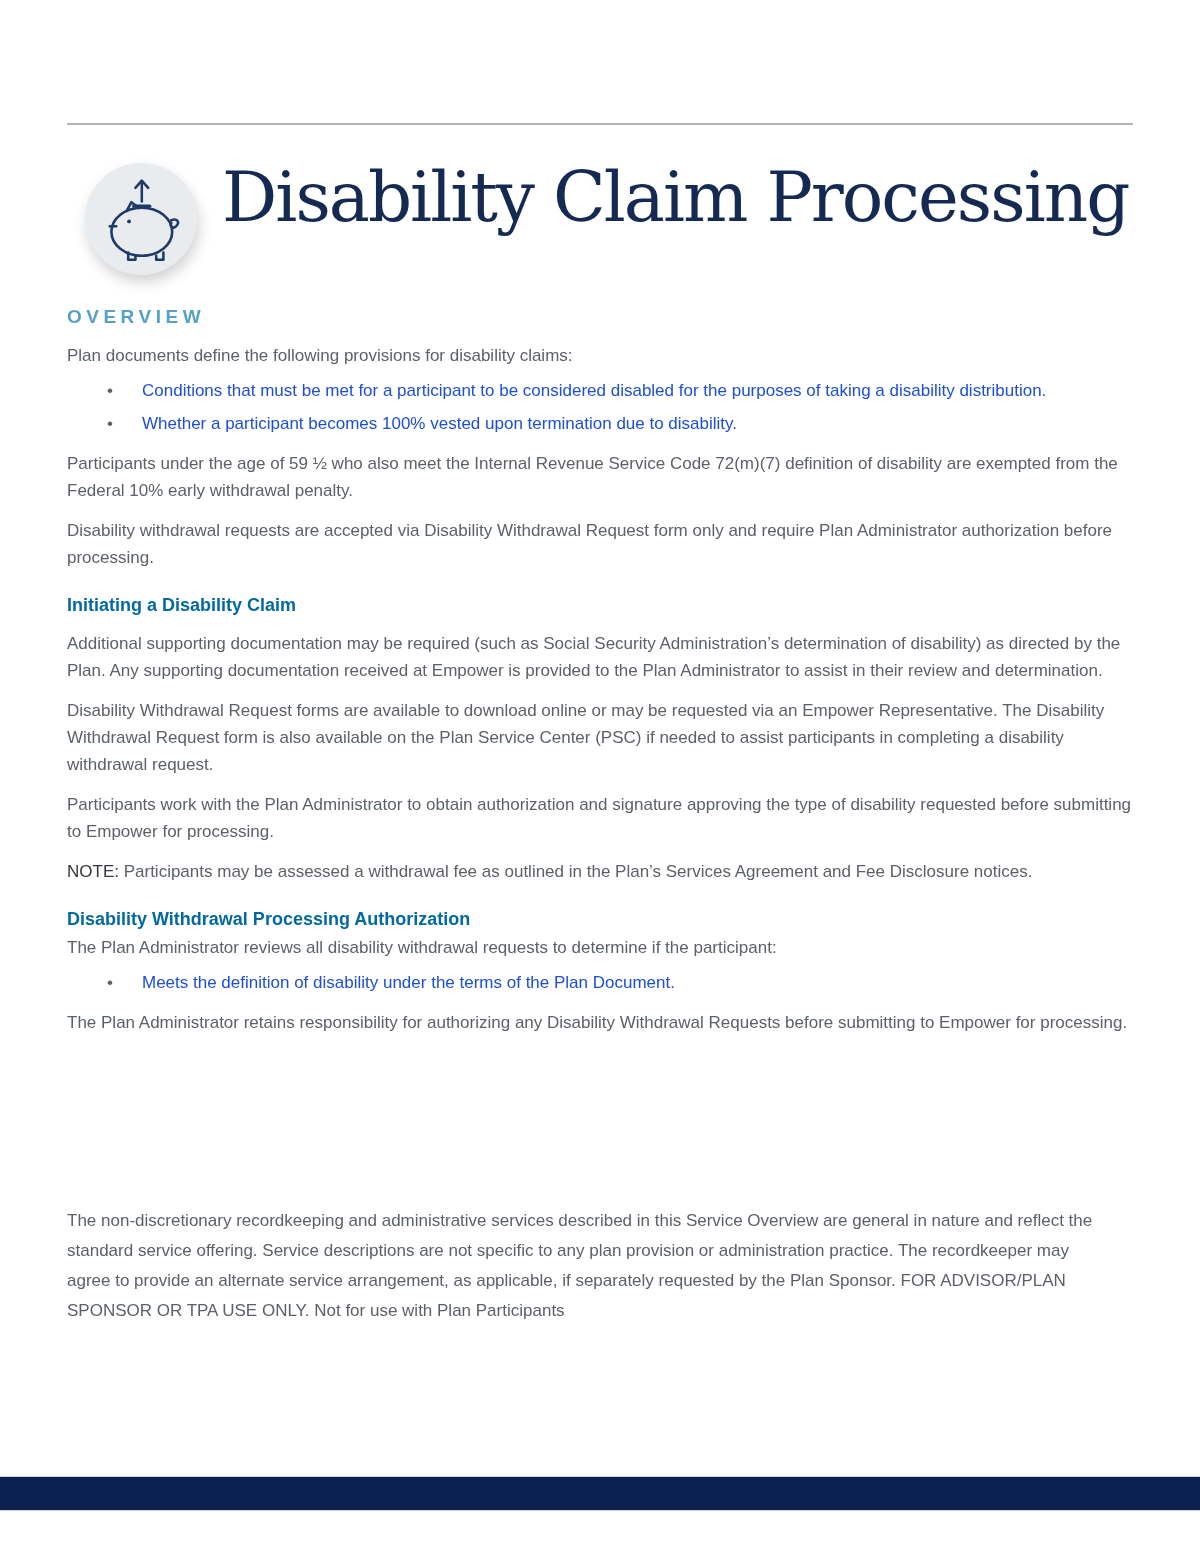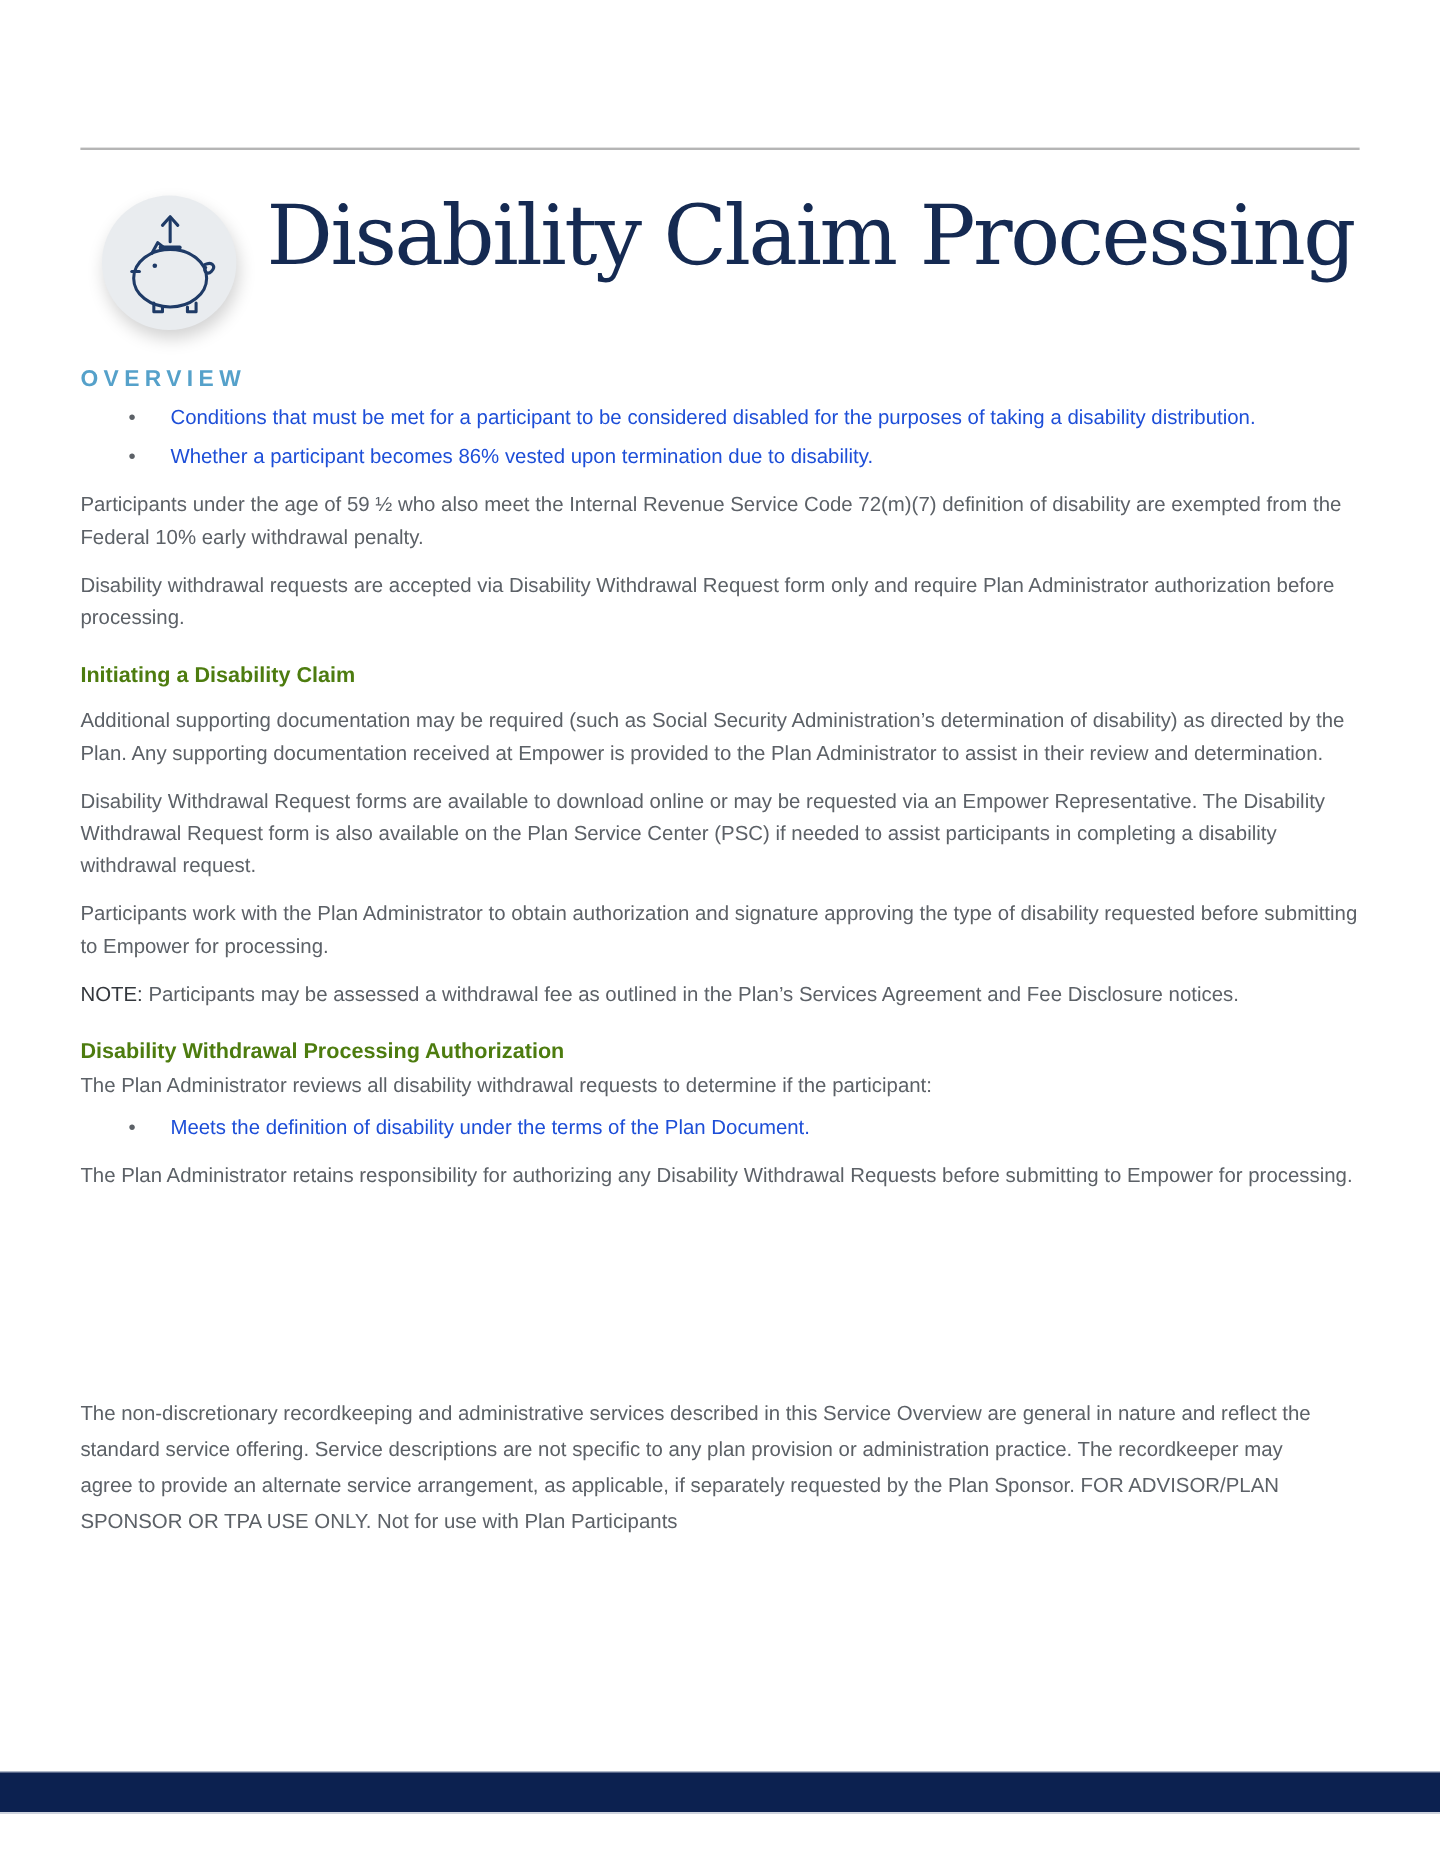--- a/index.html
+++ b/index.html
@@ -78,21 +78,21 @@
     line-height: 27px;
     margin-bottom: 6px;
   }
   ul.doc-list li::before {
     content: "\2022";
     position: absolute;
     left: 40px;
     color: #5c6167;
   }
   .section-heading {
-    color: #4d7c0f;
+    color: #0369a1;
     font-size: 18px;
     font-weight: 700;
     margin: 22px 0 3px 0;
     line-height: 24px;
   }
   .note-label {
     color: #33373c;
   }
   .disclaimer {
     margin-top: 170px;
@@ -136,24 +136,25 @@
           <path d="M44 102 v9 h9 v-5"></path>
           <path d="M79 106 v5 h9 v-9"></path>
           <path d="M97 62 c8 -4 12 2 7 7 c-4 4 -9 0 -6 -4"></path>
         </svg>
       </div>
       <h1 class="page-title">Disability Claim Processing</h1>
     </div>
 
     <div class="overview-label">OVERVIEW</div>
 
+    <p class="body-text" style="margin-top:14px; margin-bottom:8px;">Plan documents define the following provisions for disability claims:</p>
 
     <ul class="doc-list">
       <li>Conditions that must be met for a participant to be considered disabled for the purposes of taking a disability distribution.</li>
-      <li>Whether a participant becomes 86% vested upon termination due to disability.</li>
+      <li>Whether a participant becomes 100% vested upon termination due to disability.</li>
     </ul>
 
     <p class="body-text">Participants under the age of 59 ½ who also meet the Internal Revenue Service Code 72(m)(7) definition of disability are exempted from the Federal 10% early withdrawal penalty.</p>
     <p class="body-text">Disability withdrawal requests are accepted via Disability Withdrawal Request form only and require Plan Administrator authorization before processing.</p>
 
     <h3 class="section-heading">Initiating a Disability Claim</h3>
     <p class="body-text">Additional supporting documentation may be required (such as Social Security Administration’s determination of disability) as directed by the Plan.  Any supporting documentation received at Empower is provided to the Plan Administrator to assist in their review and determination.</p>
     <p class="body-text" style="margin-top:2px;">Disability Withdrawal Request forms are available to download online or may be requested via an Empower Representative. The Disability Withdrawal Request form is also available on the Plan Service Center (PSC) if needed to assist participants in completing a disability withdrawal request.</p>
     <p class="body-text">Participants work with the Plan Administrator to obtain authorization and signature approving the type of disability requested before submitting to Empower for processing.</p>
 

